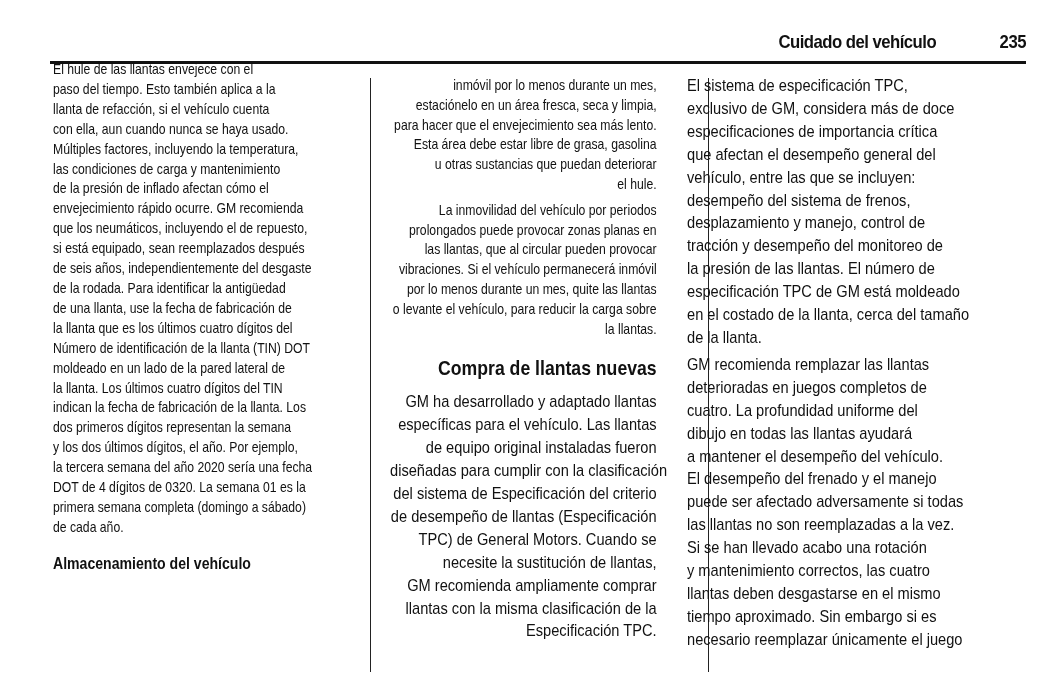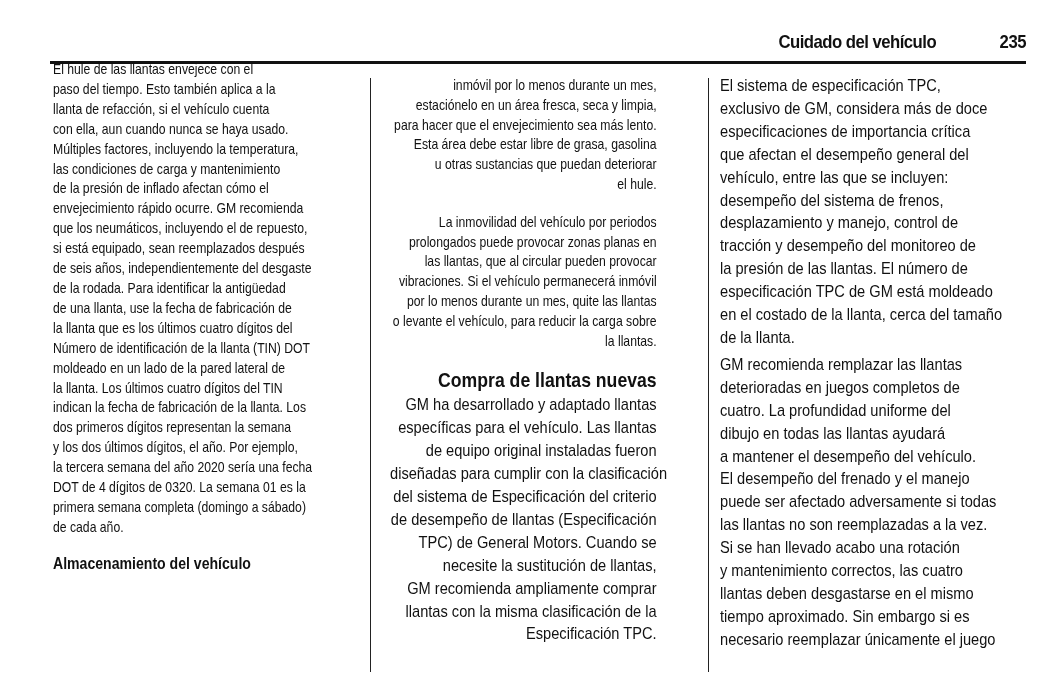--- a/index.html
+++ b/index.html
@@ -62,46 +62,46 @@
 
 <div class="col c2" style="left:390px; top:76px; width:310px;text-align:right;">
   <div class="para small">
     <span class="line">inmóvil por lo menos durante un mes,</span>
     <span class="line">estaciónelo en un área fresca, seca y limpia,</span>
     <span class="line">para hacer que el envejecimiento sea más lento.</span>
     <span class="line">Esta área debe estar libre de grasa, gasolina</span>
     <span class="line">u otras sustancias que puedan deteriorar</span>
     <span class="line">el hule.</span>
   </div>
-  <div class="para small" style="margin-top:18px;">
+  <div class="para small" style="margin-top:6px;">
     <span class="line">La inmovilidad del vehículo por periodos</span>
     <span class="line">prolongados puede provocar zonas planas en</span>
     <span class="line">las llantas, que al circular pueden provocar</span>
     <span class="line">vibraciones. Si el vehículo permanecerá inmóvil</span>
     <span class="line">por lo menos durante un mes, quite las llantas</span>
     <span class="line">o levante el vehículo, para reducir la carga sobre</span>
     <span class="line">la llantas.</span>
   </div>
   <div class="h-big" style="margin-top:16px;">Compra de llantas nuevas</div>
-  <div class="para big" style="margin-top:1px;">
+  <div class="para big" style="margin-top:10px;">
     <span class="line">GM ha desarrollado y adaptado llantas</span>
     <span class="line">específicas para el vehículo. Las llantas</span>
     <span class="line">de equipo original instaladas fueron</span>
     <span class="line">diseñadas para cumplir con la clasificación</span>
     <span class="line">del sistema de Especificación del criterio</span>
     <span class="line">de desempeño de llantas (Especificación</span>
     <span class="line">TPC) de General Motors. Cuando se</span>
     <span class="line">necesite la sustitución de llantas,</span>
     <span class="line">GM recomienda ampliamente comprar</span>
     <span class="line">llantas con la misma clasificación de la</span>
     <span class="line">Especificación TPC.</span>
   </div>
 </div>
 
-<div class="col c3" style="left:720px; top:75px; width:320px;">
+<div class="col c3" style="left:687px; top:75px; width:320px;">
   <div class="para">
     <span class="line">El sistema de especificación TPC,</span>
     <span class="line">exclusivo de GM, considera más de doce</span>
     <span class="line">especificaciones de importancia crítica</span>
     <span class="line">que afectan el desempeño general del</span>
     <span class="line">vehículo, entre las que se incluyen:</span>
     <span class="line">desempeño del sistema de frenos,</span>
     <span class="line">desplazamiento y manejo, control de</span>
     <span class="line">tracción y desempeño del monitoreo de</span>
     <span class="line">la presión de las llantas. El número de</span>

